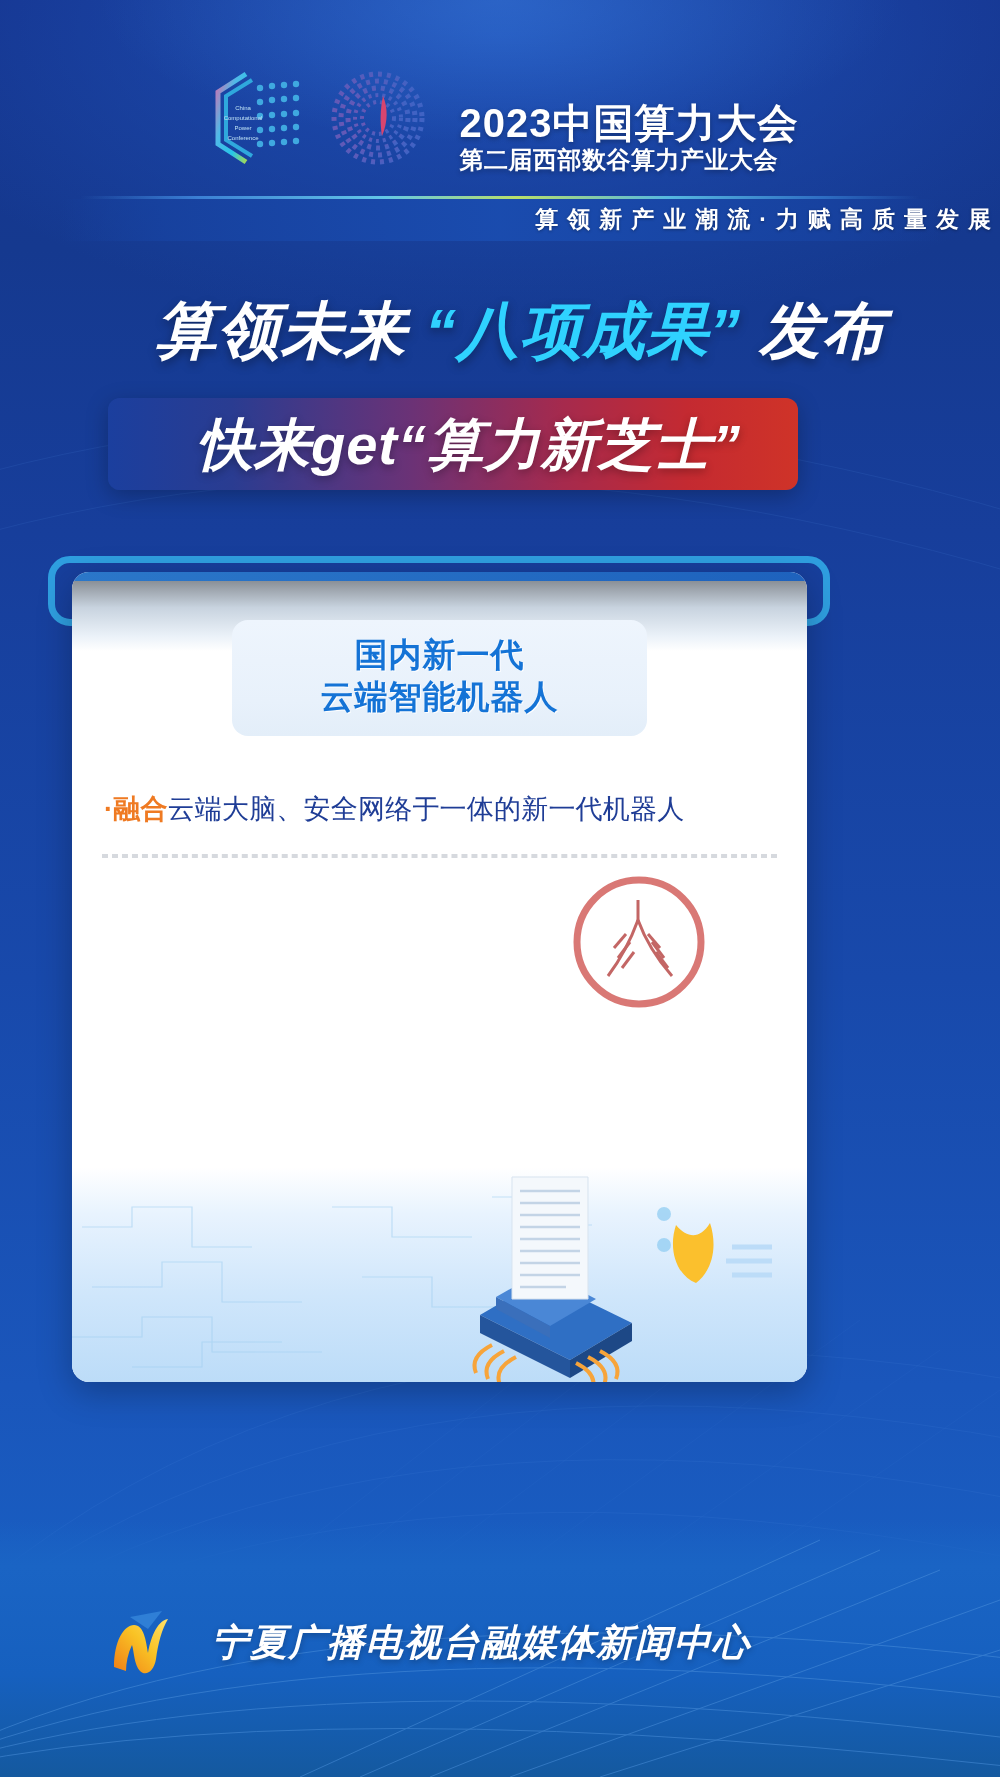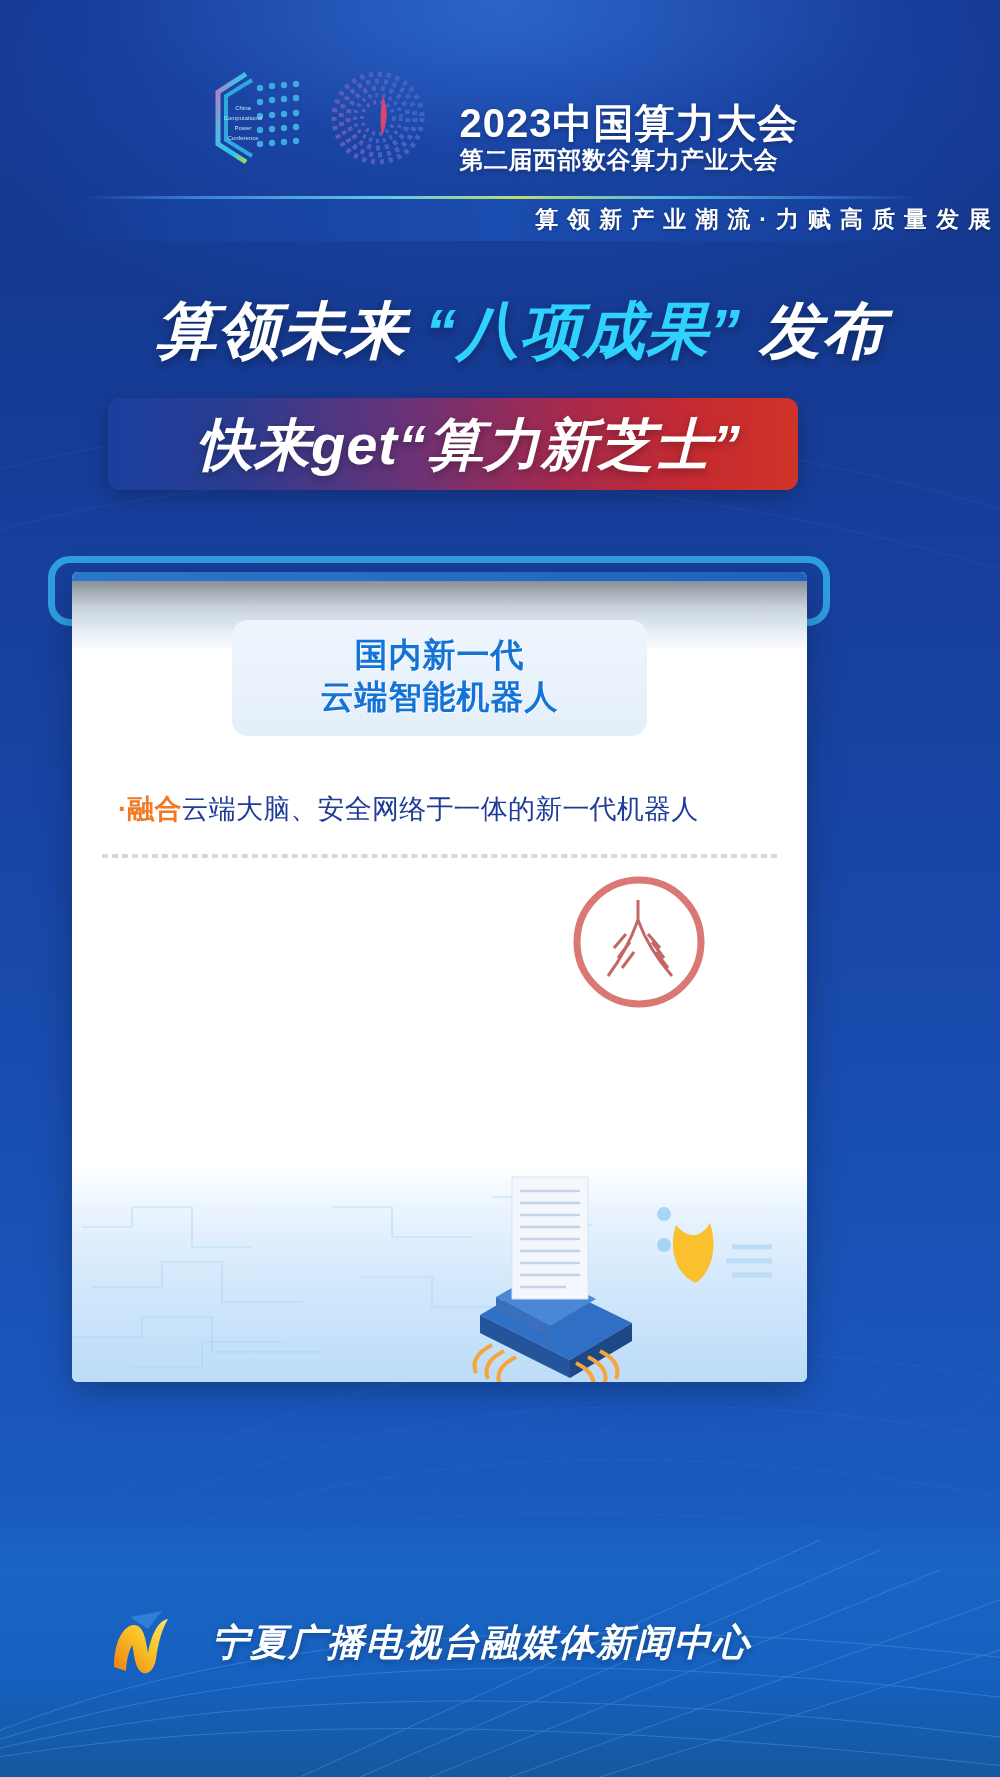--- a/index.html
+++ b/index.html
@@ -95,21 +95,21 @@
 
   
   .card-outline {
     position: absolute; left: 48px; top: 556px; width: 782px; height: 70px;
     border: 7px solid #2f9fe0; border-radius: 22px;
     background: transparent;
   }
   .card {
     position: absolute; left: 72px; top: 572px; width: 735px; height: 810px;
     background: #ffffff;
-    border-radius: 6px;
+    border-radius: 17px;
     box-shadow: 0 10px 34px rgba(0,0,0,.26);
     overflow: hidden;
   }
   .card-topbar {
     position:absolute; left:0; top:0; width:100%; height: 9px;
     background: linear-gradient(90deg,#2b77c9,#1e62bd);
   }
   .card-sheen {
     position:absolute; left:0; top:9px; width:100%; height: 70px;
     background: linear-gradient(180deg, #8a9097 0%, #c8d3df 38%, #eaf1f8 78%, #ffffff 100%);
@@ -126,21 +126,21 @@
   }
   .card-title-pill .t {
     color:#1473d6; font-size: 33px; font-weight: bold; line-height: 1.28;
     letter-spacing: 1px;
     text-shadow: 1px 1px 0 rgba(255,255,255,.9);
   }
 
   
   .bullets { position:absolute; left: 0; top: 195px; width: 100%; }
   .bullet {
-    padding: 22px 34px 24px 46px;
+    padding: 22px 34px 24px 32px;
     font-size: 27px; line-height: 1.52; color:#1f3d96; font-weight: 500;
     letter-spacing: .2px;
   }
   .bullet .dot { color:#ef7a22; font-weight: bold; }
   .bullet .hl { color:#ef7a22; font-weight: bold; }
   .divider {
     margin: 0 30px; height: 0;
     border-top: 2px dashed #d6d9de;
   }
 

